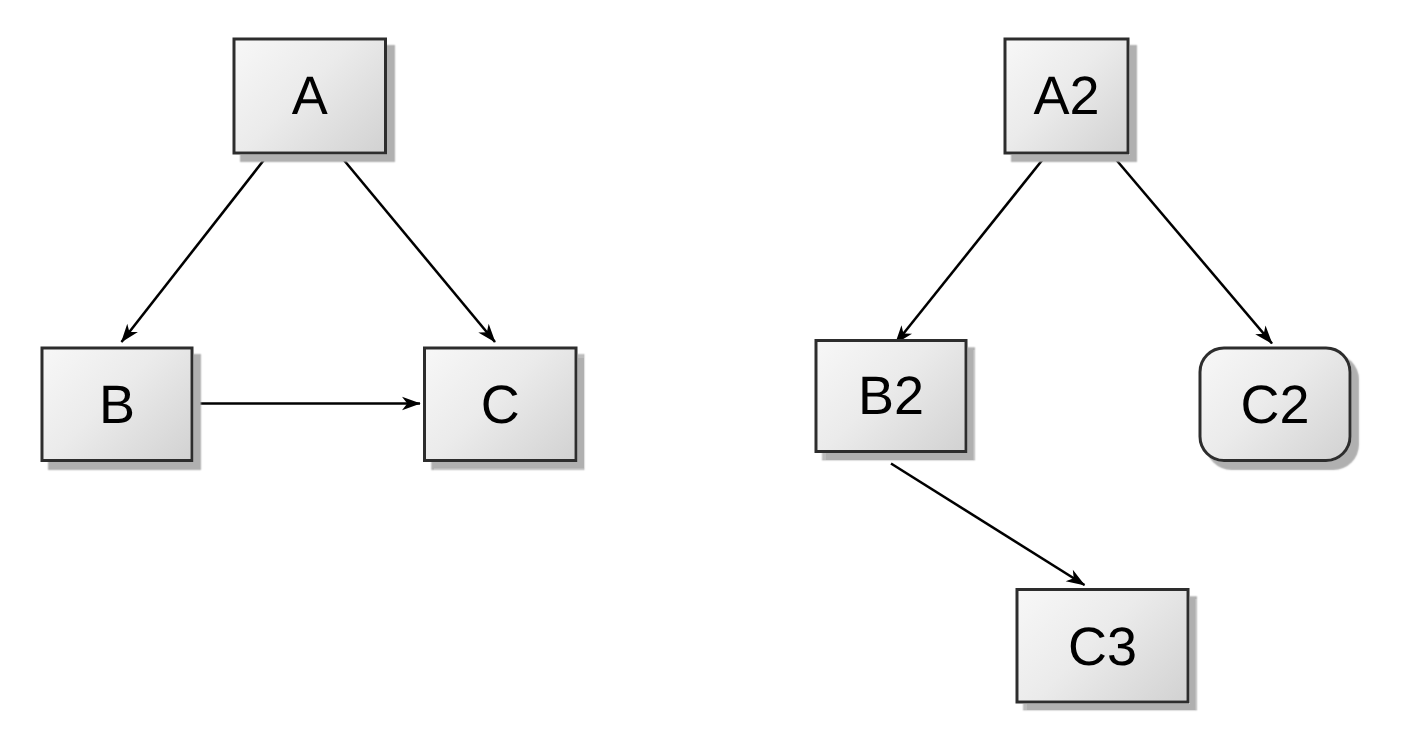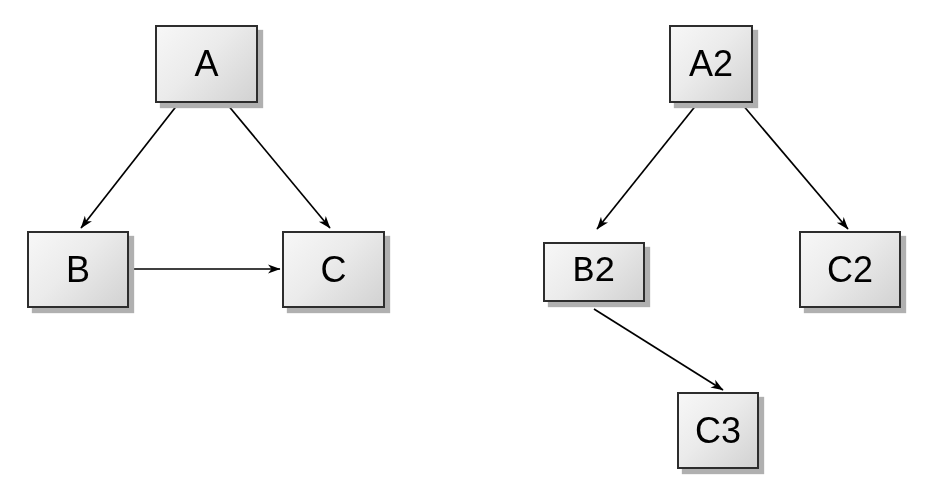--- a/index.html
+++ b/index.html
@@ -80,22 +80,22 @@
     </div>
     <div class="node" style="left: 27px; top: 231px; width: 102px; height: 77px;">
       <span class="node-label">B</span>
     </div>
     <div class="node" style="left: 282px; top: 231px; width: 103px; height: 77px;">
       <span class="node-label">C</span>
     </div>
     <div class="node" style="left: 669px; top: 25px; width: 84px; height: 78px;">
       <span class="node-label">A2</span>
     </div>
-    <div class="node" style="left: 543px; top: 242px; width: 102px; height: 60px; font-family: Liberation Mono, monospace;">
+    <div class="node" style="left: 543px; top: 226px; width: 102px; height: 76px;">
       <span class="node-label">B2</span>
     </div>
-    <div class="node" style="left: 799px; top: 231px; width: 102px; height: 77px;">
+    <div class="node" style="left: 799px; top: 231px; width: 102px; height: 77px; border-radius: 17px;">
       <span class="node-label">C2</span>
     </div>
-    <div class="node" style="left: 677px; top: 392px; width: 82px; height: 77px;">
+    <div class="node" style="left: 677px; top: 392px; width: 116px; height: 77px;">
       <span class="node-label">C3</span>
     </div>
   </div>
 
 </body></html>

